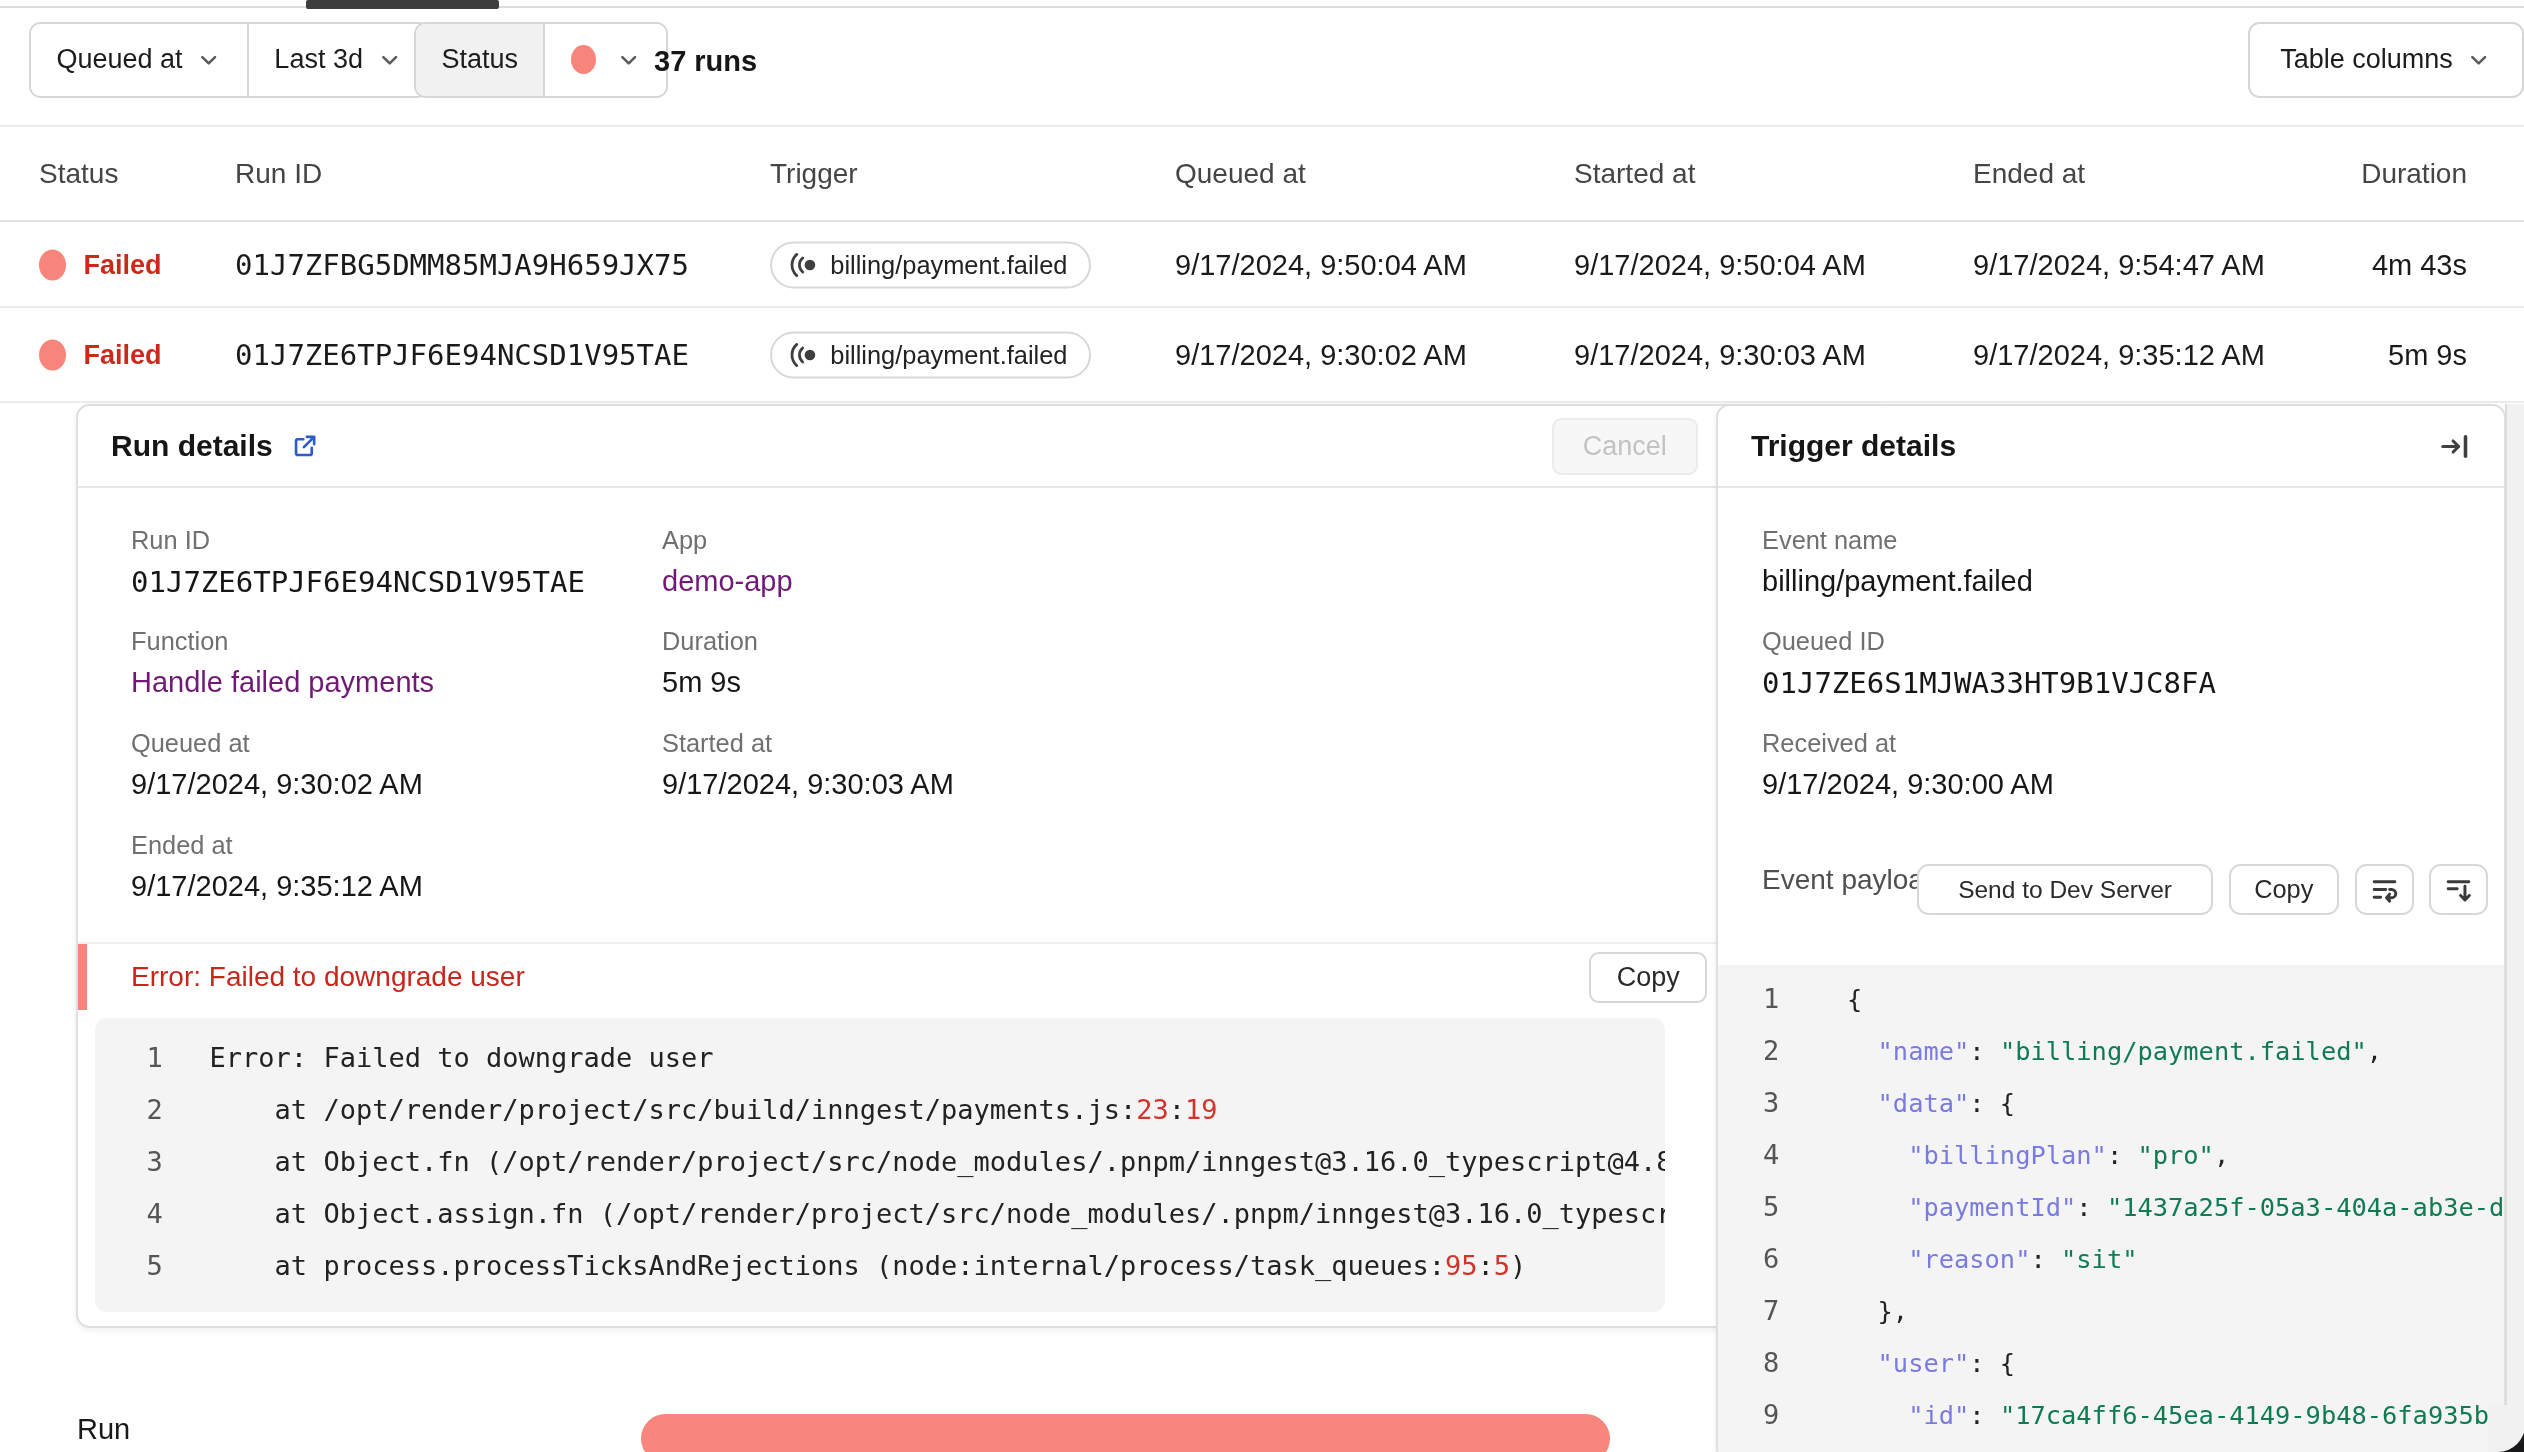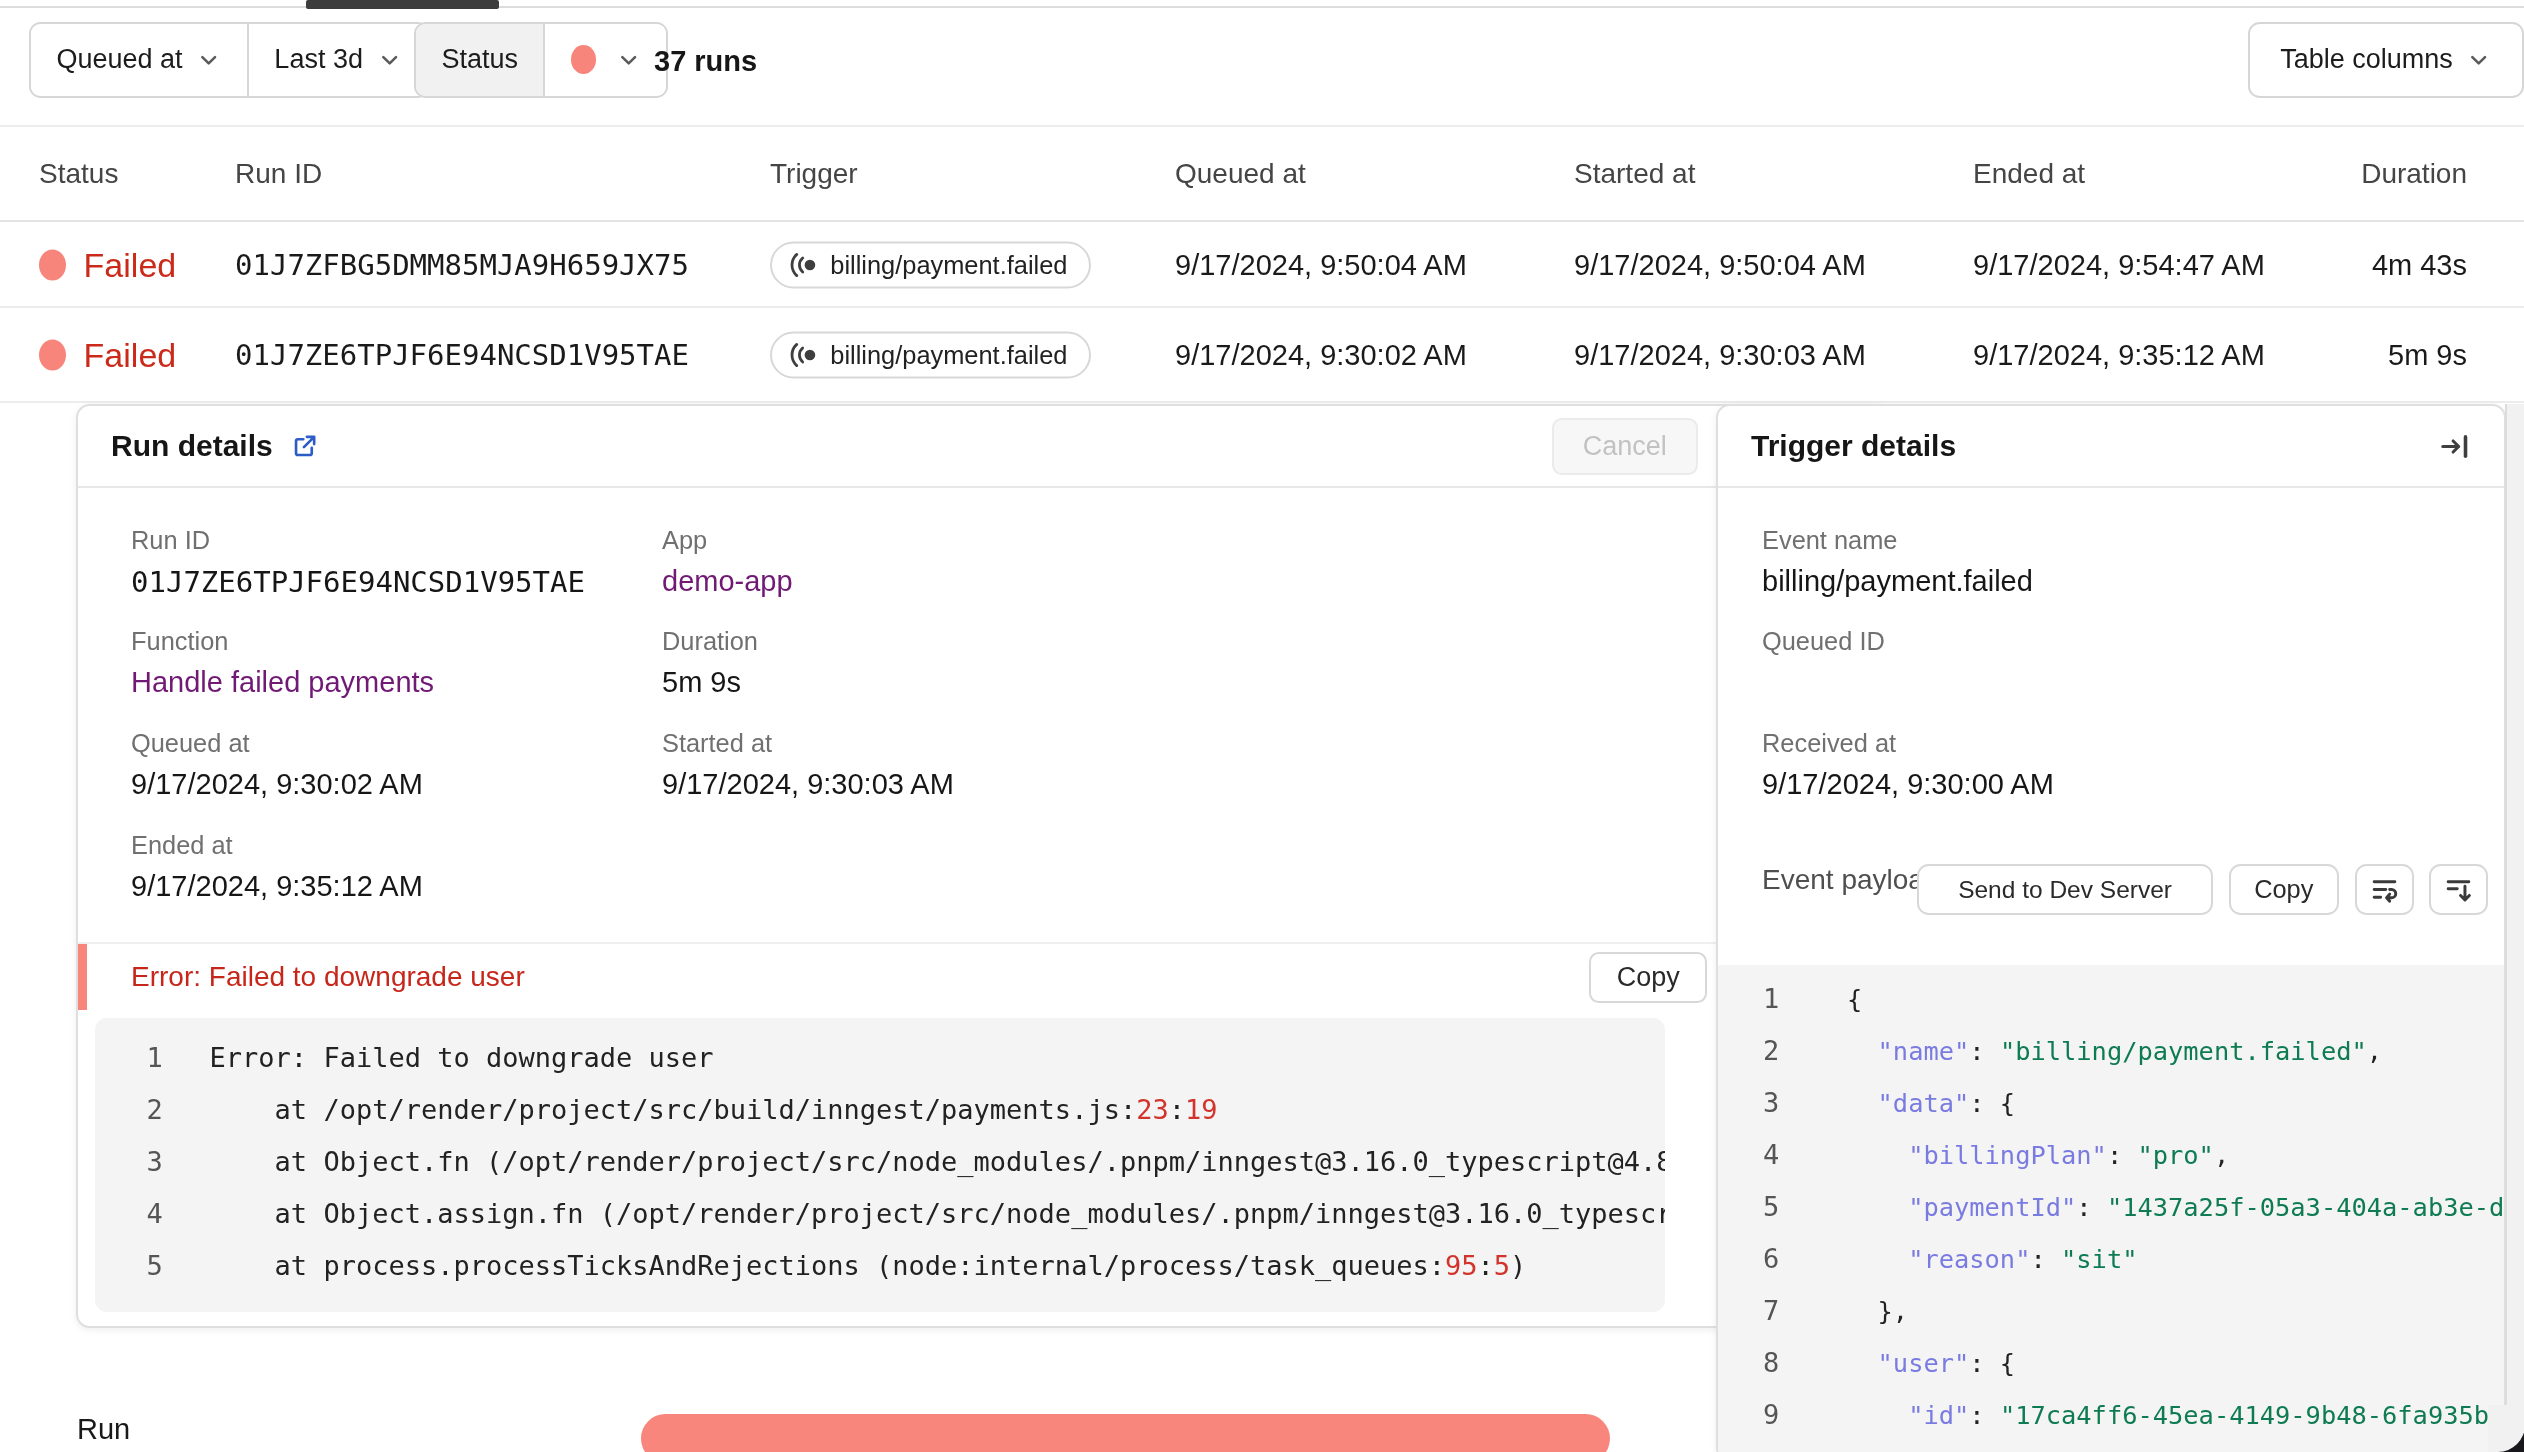--- a/index.html
+++ b/index.html
@@ -26,21 +26,21 @@
   .hcell{position:absolute;top:50%;transform:translateY(-50%);font-size:28px;font-weight:500;color:#454545;white-space:nowrap}
   .trow{position:absolute;left:0;right:0;border-bottom:2px solid #ececec;background:#fff}
   .cell{position:absolute;top:50%;transform:translateY(-50%);font-size:29px;color:#1a1a1a;white-space:nowrap}
   .c-status{left:39px;display:flex;align-items:center;gap:17.6px}
   .c-runid{left:235px;font-size:29px}
   .c-trigger{left:770px}
   .c-queued{left:1175px}
   .c-started{left:1574px}
   .c-ended{left:1973px}
   .c-duration{right:58px;text-align:right}
-  .failed-text{color:#cb2a1b;font-weight:400;font-size:34px}
+  .failed-text{color:#cb2a1b;font-weight:700;font-size:27px}
   .row-dot{width:27px;height:31px;border-radius:50%;background:#f8857c;flex:none}
   .pill{display:inline-flex;align-items:center;gap:11.7px;height:47px;padding:0 21.5px 0 17.6px;border:2px solid #d8d8d8;border-radius:25.4px;background:#fff;font-size:25.4px;color:#222}
   .pill svg{width:29px;height:29px;flex:none}
 
   
   .card{position:absolute;background:#fff;border:2px solid #dfdfdf;border-radius:13.7px;box-shadow:0 2px 7.8px rgba(0,0,0,.07);overflow:hidden}
   #run-card{left:76px;top:404px;width:1816px;height:924px}
   #trigger-card{left:1716px;top:404px;width:790px;height:1057px}
   .card-header{position:absolute;top:0;left:0;right:0;height:82px;border-bottom:2px solid #e8e8e8;display:flex;align-items:center;padding:0 33px}
   .card-title{font-size:30px;font-weight:600;color:#161616}
@@ -299,20 +299,21 @@
           <use href="#i-dockright"></use>
         </svg>
     </div>
 
     <div class="field" style="left:44px;top:120px">
       <span class="f-label">Event name</span>
       <span class="f-value">billing/payment.failed</span>
     </div>
     <div class="field" style="left:44px;top:221px">
       <span class="f-label">Queued ID</span>
+      <span class="f-value mono">01J7ZE6S1MJWA33HT9B1VJC8FA</span>
     </div>
     <div class="field" style="left:44px;top:323px">
       <span class="f-label">Received at</span>
       <span class="f-value">9/17/2024, 9:30:00 AM</span>
     </div>
 
     <div class="payload-label">Event payload</div>
     <div class="payload-actions">
       <button class="btn btn-outline btn-send">Send to Dev Server</button>
       <button class="btn btn-outline btn-copy2">Copy</button>

